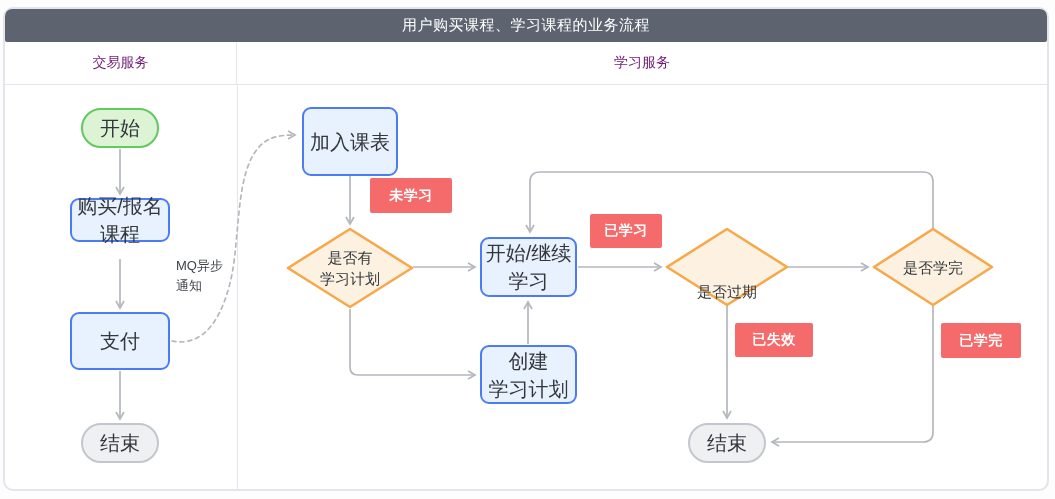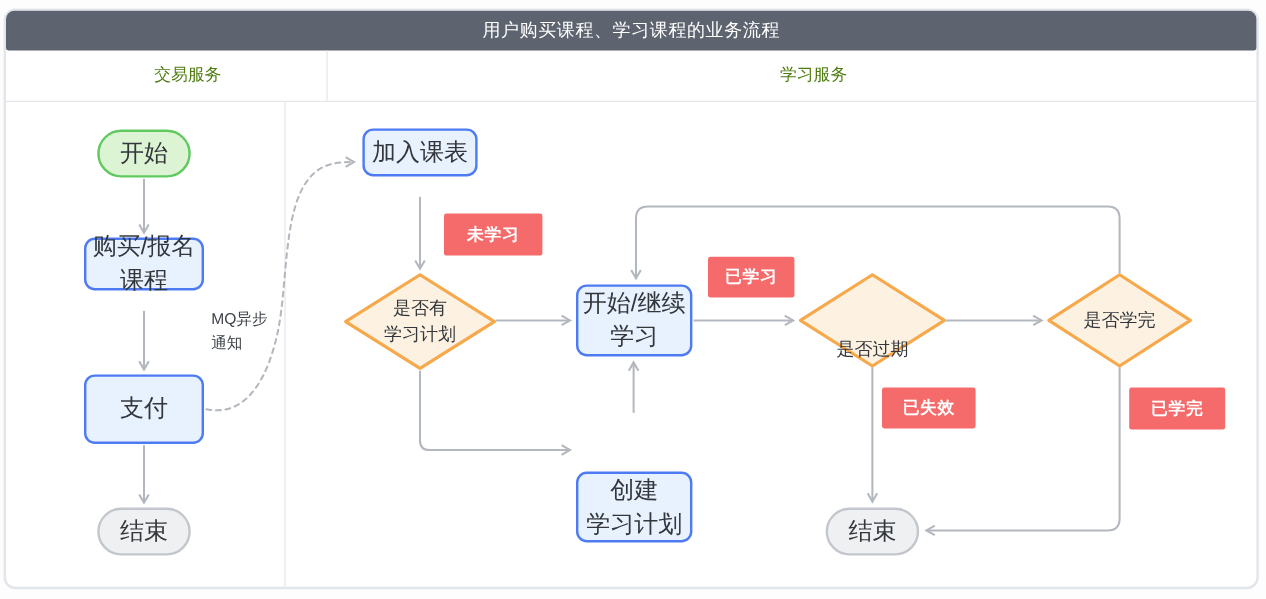--- a/index.html
+++ b/index.html
@@ -22,21 +22,21 @@
     border-radius: 7px 7px 2px 2px;
     display: flex; align-items: center; justify-content: center;
     color: #ffffff; font-size: 15px; font-weight: normal; letter-spacing: .5px;
   }
   .lane-head-row {
     position: absolute; left: 5px; top: 42px; width: 1042px; height: 43px;
     display: flex; border-bottom: 1px solid var(--grid-line, #e4e6ea);
   }
   .lane-head-cell {
     display: flex; align-items: center; justify-content: center;
-    font-size: 14px; color: #4d7c0f; margin-left: 36px;
+    font-size: 14px; color: #701a75;
   }
   .lane-head-cell.left { width: 232px; border-right: 1px solid var(--grid-line, #e4e6ea); }
   .lane-head-cell.right { flex: 1; }
   .lane-divider {
     position: absolute; left: 237px; top: 85px; width: 1px; height: 404px;
     background: var(--grid-line, #e4e6ea);
   }
   svg.flow { position: absolute; left: 0; top: 0; pointer-events: none; }
   .edge { fill: none; stroke: var(--edge, #b3b7be); stroke-width: 1.7; }
   .edge.dashed { stroke-dasharray: 4 4; stroke-linecap: round; }
@@ -118,29 +118,29 @@
 
 <div class="node stadium green" style="left:81px; top:108px; width:78px; height:40px;">开始</div>
 
 <div class="node box" style="left:70px; top:198px; width:100px; height:44px;">购买/报名
 课程</div>
 
 <div class="node box" style="left:70px; top:312px; width:100px; height:58px;">支付</div>
 
 <div class="node stadium gray" style="left:81px; top:423px; width:78px; height:40px;">结束</div>
 
-<div class="node box" style="left:302px; top:107px; width:96px; height:40px;">加入课表</div>
+<div class="node box" style="left:302px; top:107px; width:96px; height:69px;">加入课表</div>
 
 <div class="diamond-label" style="left:292px; top:240px; width:116px; height:56px;">是否有
 学习计划</div>
 
 <div class="node box" style="left:480px; top:237px; width:97px; height:60px;">开始/继续
 学习</div>
 
-<div class="node box" style="left:480px; top:345px; width:97px; height:59px;margin-top:48px;">创建
+<div class="node box" style="left:480px; top:345px; width:97px; height:59px;">创建
 学习计划</div>
 
 <div class="diamond-label" style="left:667px; top:253px; width:120px; height:28px;margin-top:24px;">是否过期</div>
 
 <div class="diamond-label" style="left:873px; top:253px; width:120px; height:28px;">是否学完</div>
 
 <div class="node stadium gray" style="left:688px; top:423px; width:78px; height:40px;">结束</div>
 
 <div class="badge" style="left:370px; top:178px; width:82px; height:35px;">未学习</div>
 

